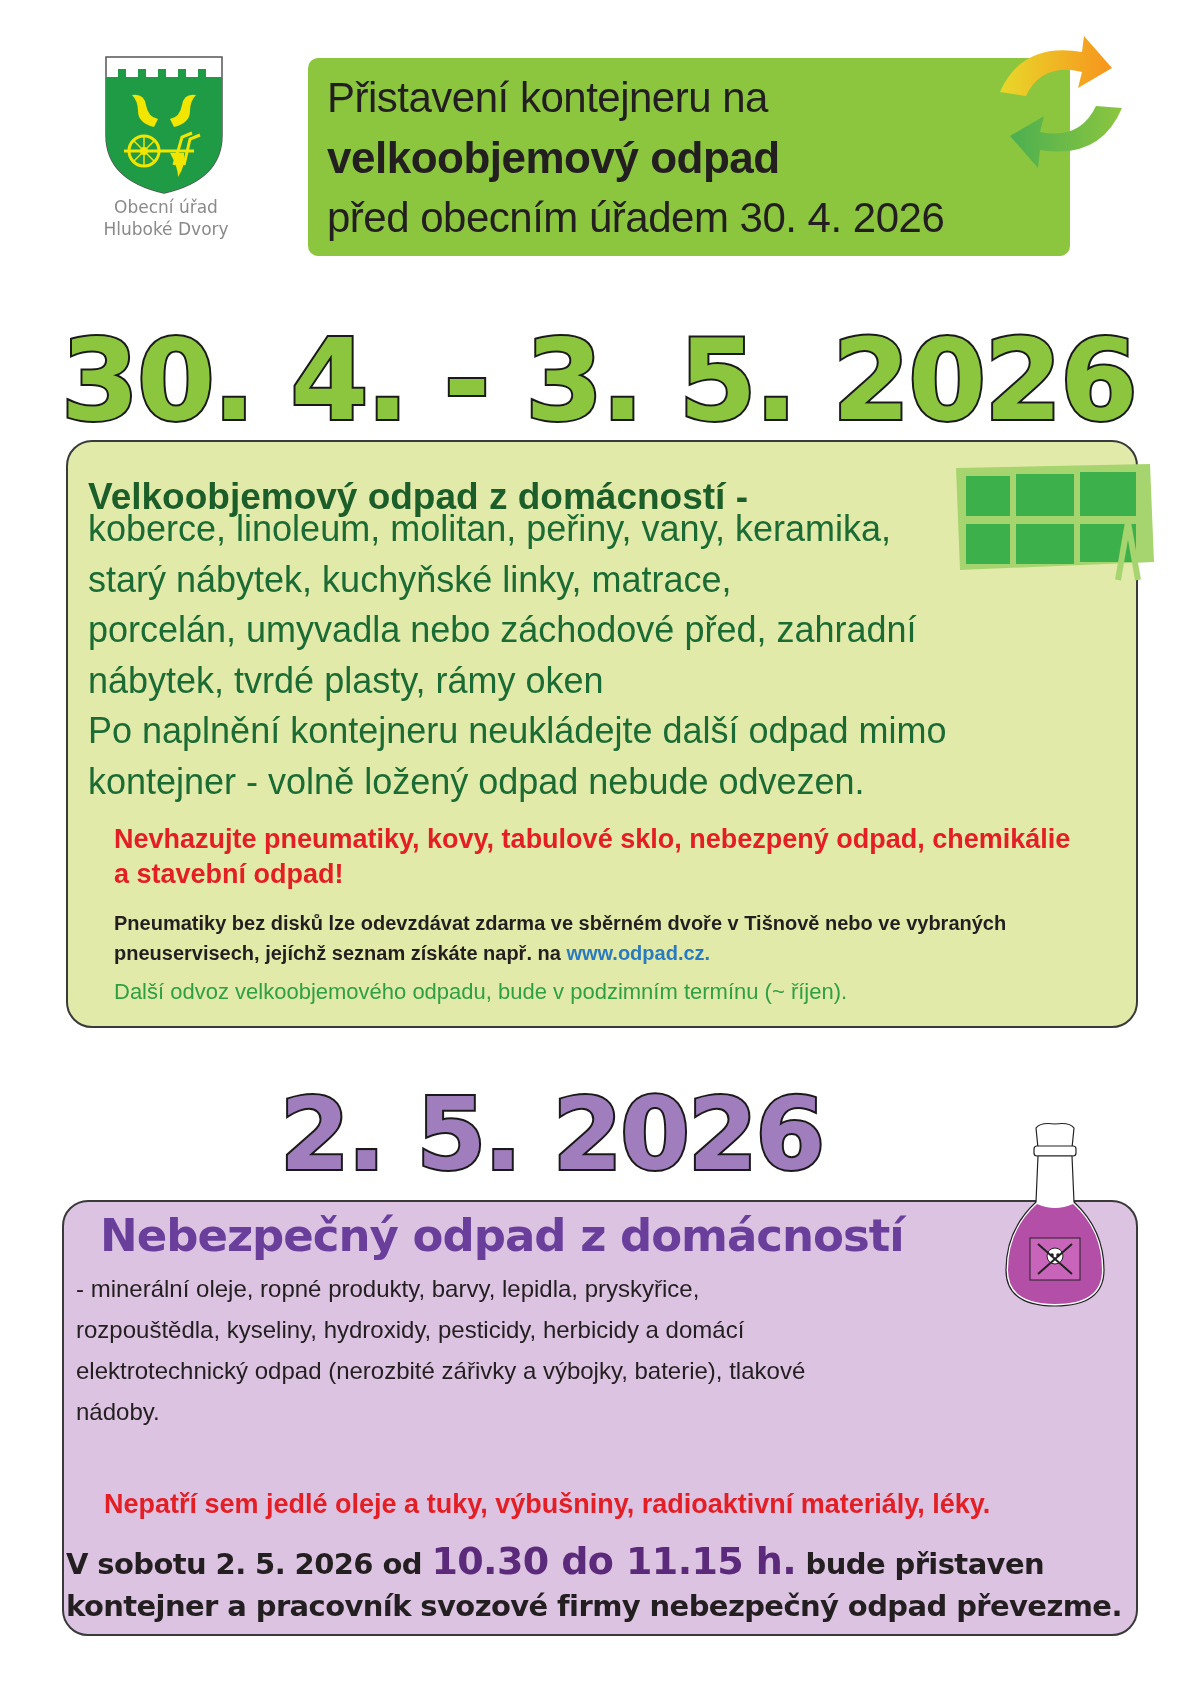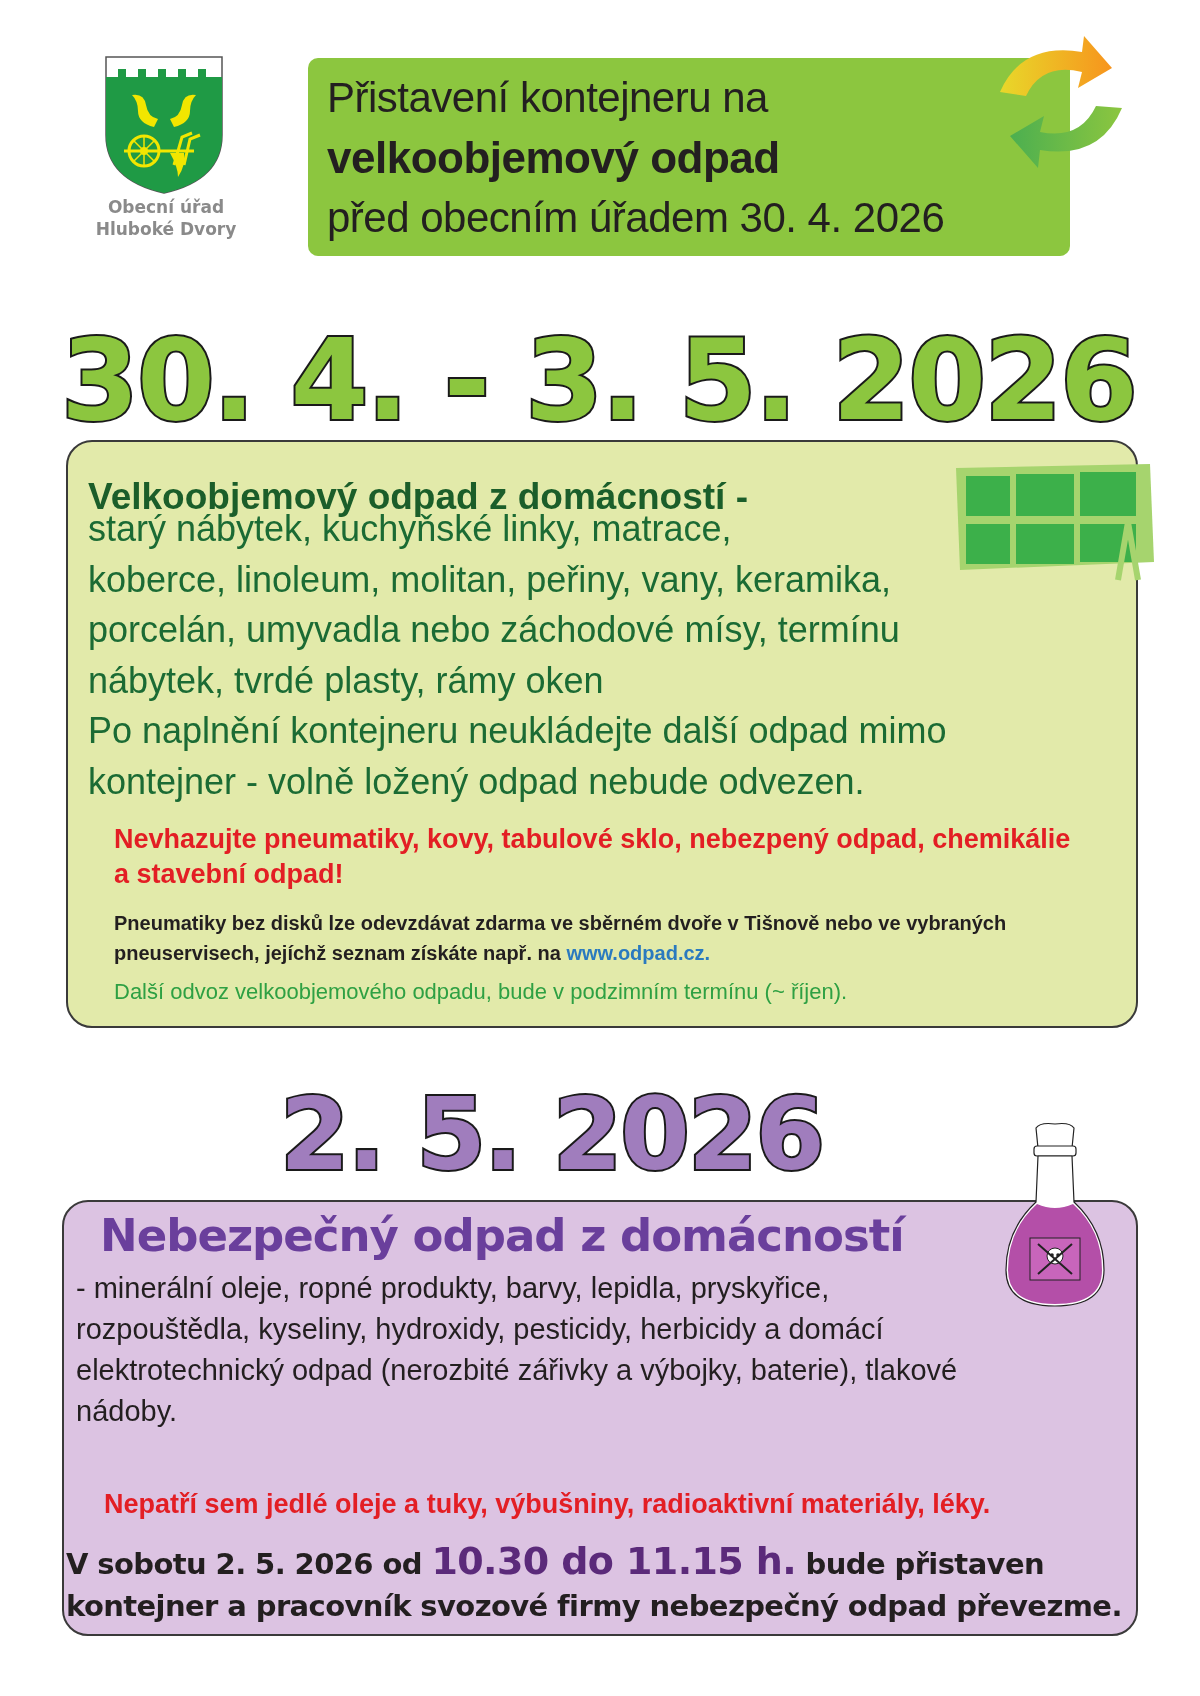--- a/index.html
+++ b/index.html
@@ -3,21 +3,21 @@
 <meta charset="utf-8">
 <style>
   html, body { margin:0; padding:0; background:#ffffff; }
   body { width:1200px; height:1696px; position:relative; overflow:hidden;
          font-family:"Liberation Sans", sans-serif; }
   .abs { position:absolute; }
 
   
   .logo { left:104px; top:55px; width:120px; height:195px; }
   .logo-text { left:86px; top:196px; width:160px; text-align:center; color:#8a8a8a;
-               font-size:17px; line-height:22px; font-family:"DejaVu Sans", sans-serif; font-weight:700; }
+               font-size:17px; line-height:22px; font-family:"DejaVu Sans", sans-serif; font-weight:400; }
 
   
   .header-box { left:308px; top:58px; width:762px; height:198px; background:#8cc63f;
                 border-radius:10px; }
   .header-text { left:327px; top:68px; color:#231f20; font-size:42px; line-height:60px;
                  font-family:"Liberation Sans", sans-serif; letter-spacing:-0.5px; }
   .header-text .bold { font-weight:bold; font-size:44px; }
   .recycle { left:992px; top:32px; width:138px; height:140px; }
 
   
@@ -39,21 +39,21 @@
              font-weight:bold; }
   .gp-note a { color:#2a7abf; text-decoration:none; }
   .gp-next { left:114px; top:977px; width:1000px; font-size:22px; line-height:30px; color:#2ea043; }
   .container-icon { left:950px; top:462px; width:210px; height:128px; }
 
   
   .purple-panel { left:62px; top:1200px; width:1076px; height:436px; background:#dcc3e2;
                   border:2px solid #3a3a3a; border-radius:26px; box-sizing:border-box; }
   .pp-title { left:100px; top:1206px; font-size:45px; line-height:60px; font-weight:bold; color:#6a3f9c;
               font-family:"DejaVu Sans", sans-serif; letter-spacing:-1px; }
-  .pp-body { left:76px; top:1268px; width:1040px; font-size:29px; line-height:41px; color:#231f20; }
+  .pp-body { left:76px; top:1268px; width:1040px; font-size:24px; line-height:41px; color:#231f20; }
   .pp-warning { left:104px; top:1487px; width:1000px; font-size:27px; line-height:34px; color:#e31e24;
                 font-weight:bold; }
   .pp-schedule { left:66px; top:1540px; width:1070px; font-size:29px; line-height:42px; color:#231f20;
                  font-weight:bold; font-family:"DejaVu Sans", sans-serif; letter-spacing:-0.6px; }
   .pp-schedule .time { color:#5b2a7a; font-size:38px; }
   .bottle { left:1000px; top:1120px; width:110px; height:190px; }
 </style>
 </head>
 <body>
 
@@ -108,23 +108,23 @@
     <rect x="66" y="12" width="58" height="42" fill="#3cb04a"></rect>
     <rect x="130" y="10" width="56" height="44" fill="#3cb04a"></rect>
     <rect x="16" y="62" width="44" height="40" fill="#3cb04a"></rect>
     <rect x="66" y="62" width="58" height="40" fill="#3cb04a"></rect>
     <rect x="130" y="62" width="56" height="38" fill="#3cb04a"></rect>
     <path d="M168 118 L178 60 L188 118" stroke="#a6d46e" stroke-width="6" fill="none"></path>
   </svg>
 </div>
 <div class="abs gp-title">Velkoobjemový odpad z domácností -</div>
 <div class="abs gp-body">
+  <div>koberce, linoleum, molitan, peřiny, vany, keramika,</div>
   <div>starý nábytek, kuchyňské linky, matrace,</div>
-  <div>koberce, linoleum, molitan, peřiny, vany, keramika,</div>
-  <div>porcelán, umyvadla nebo záchodové mísy, termínu</div>
+  <div>porcelán, umyvadla nebo záchodové před, zahradní</div>
   <div>nábytek, tvrdé plasty, rámy oken</div>
   <div>Po naplnění kontejneru neukládejte další odpad mimo</div>
   <div>kontejner - volně ložený odpad nebude odvezen.</div>
 </div>
 <div class="abs gp-warning">Nevhazujte pneumatiky, kovy, tabulové sklo, nebezpený odpad, chemikálie a stavební odpad!</div>
 <div class="abs gp-note">
   <span>Pneumatiky bez disků lze odevzdávat zdarma ve sběrném dvoře v Tišnově nebo ve vybraných pneuservisech, jejíchž seznam získáte např. na </span><a>www.odpad.cz.</a>
 </div>
 <div class="abs gp-next">Další odvoz velkoobjemového odpadu, bude v podzimním termínu (~ říjen).</div>
 

